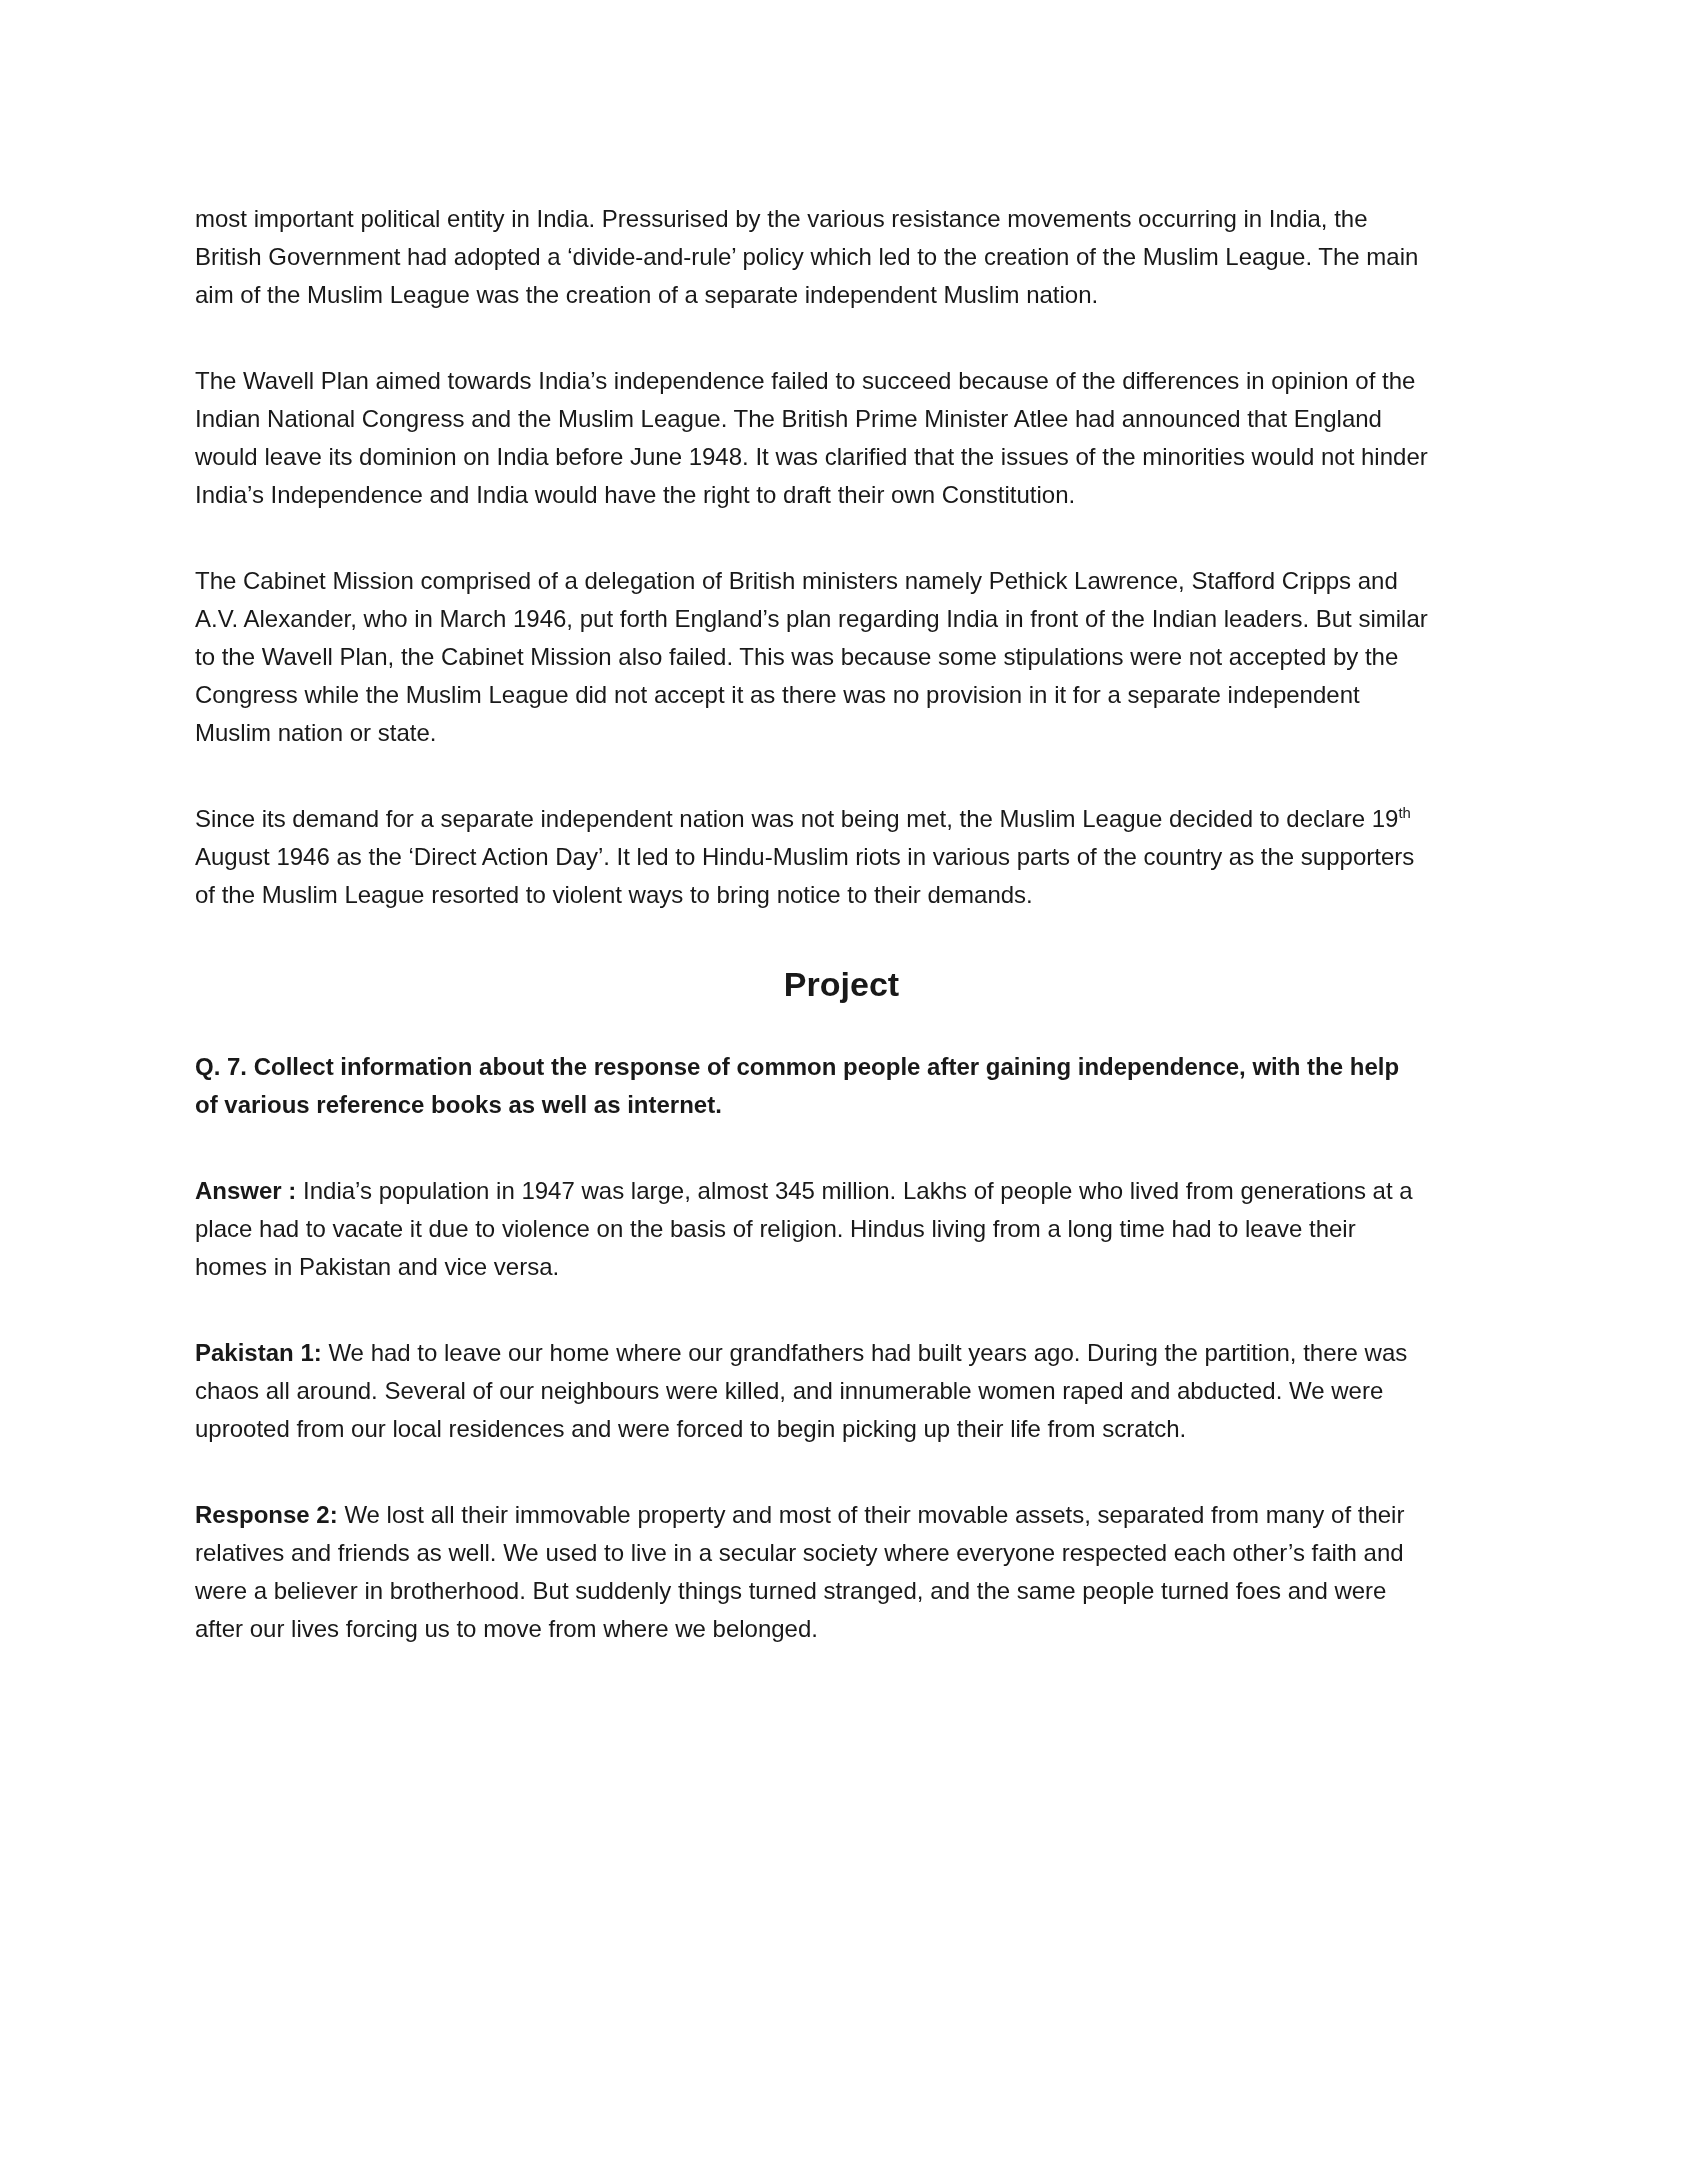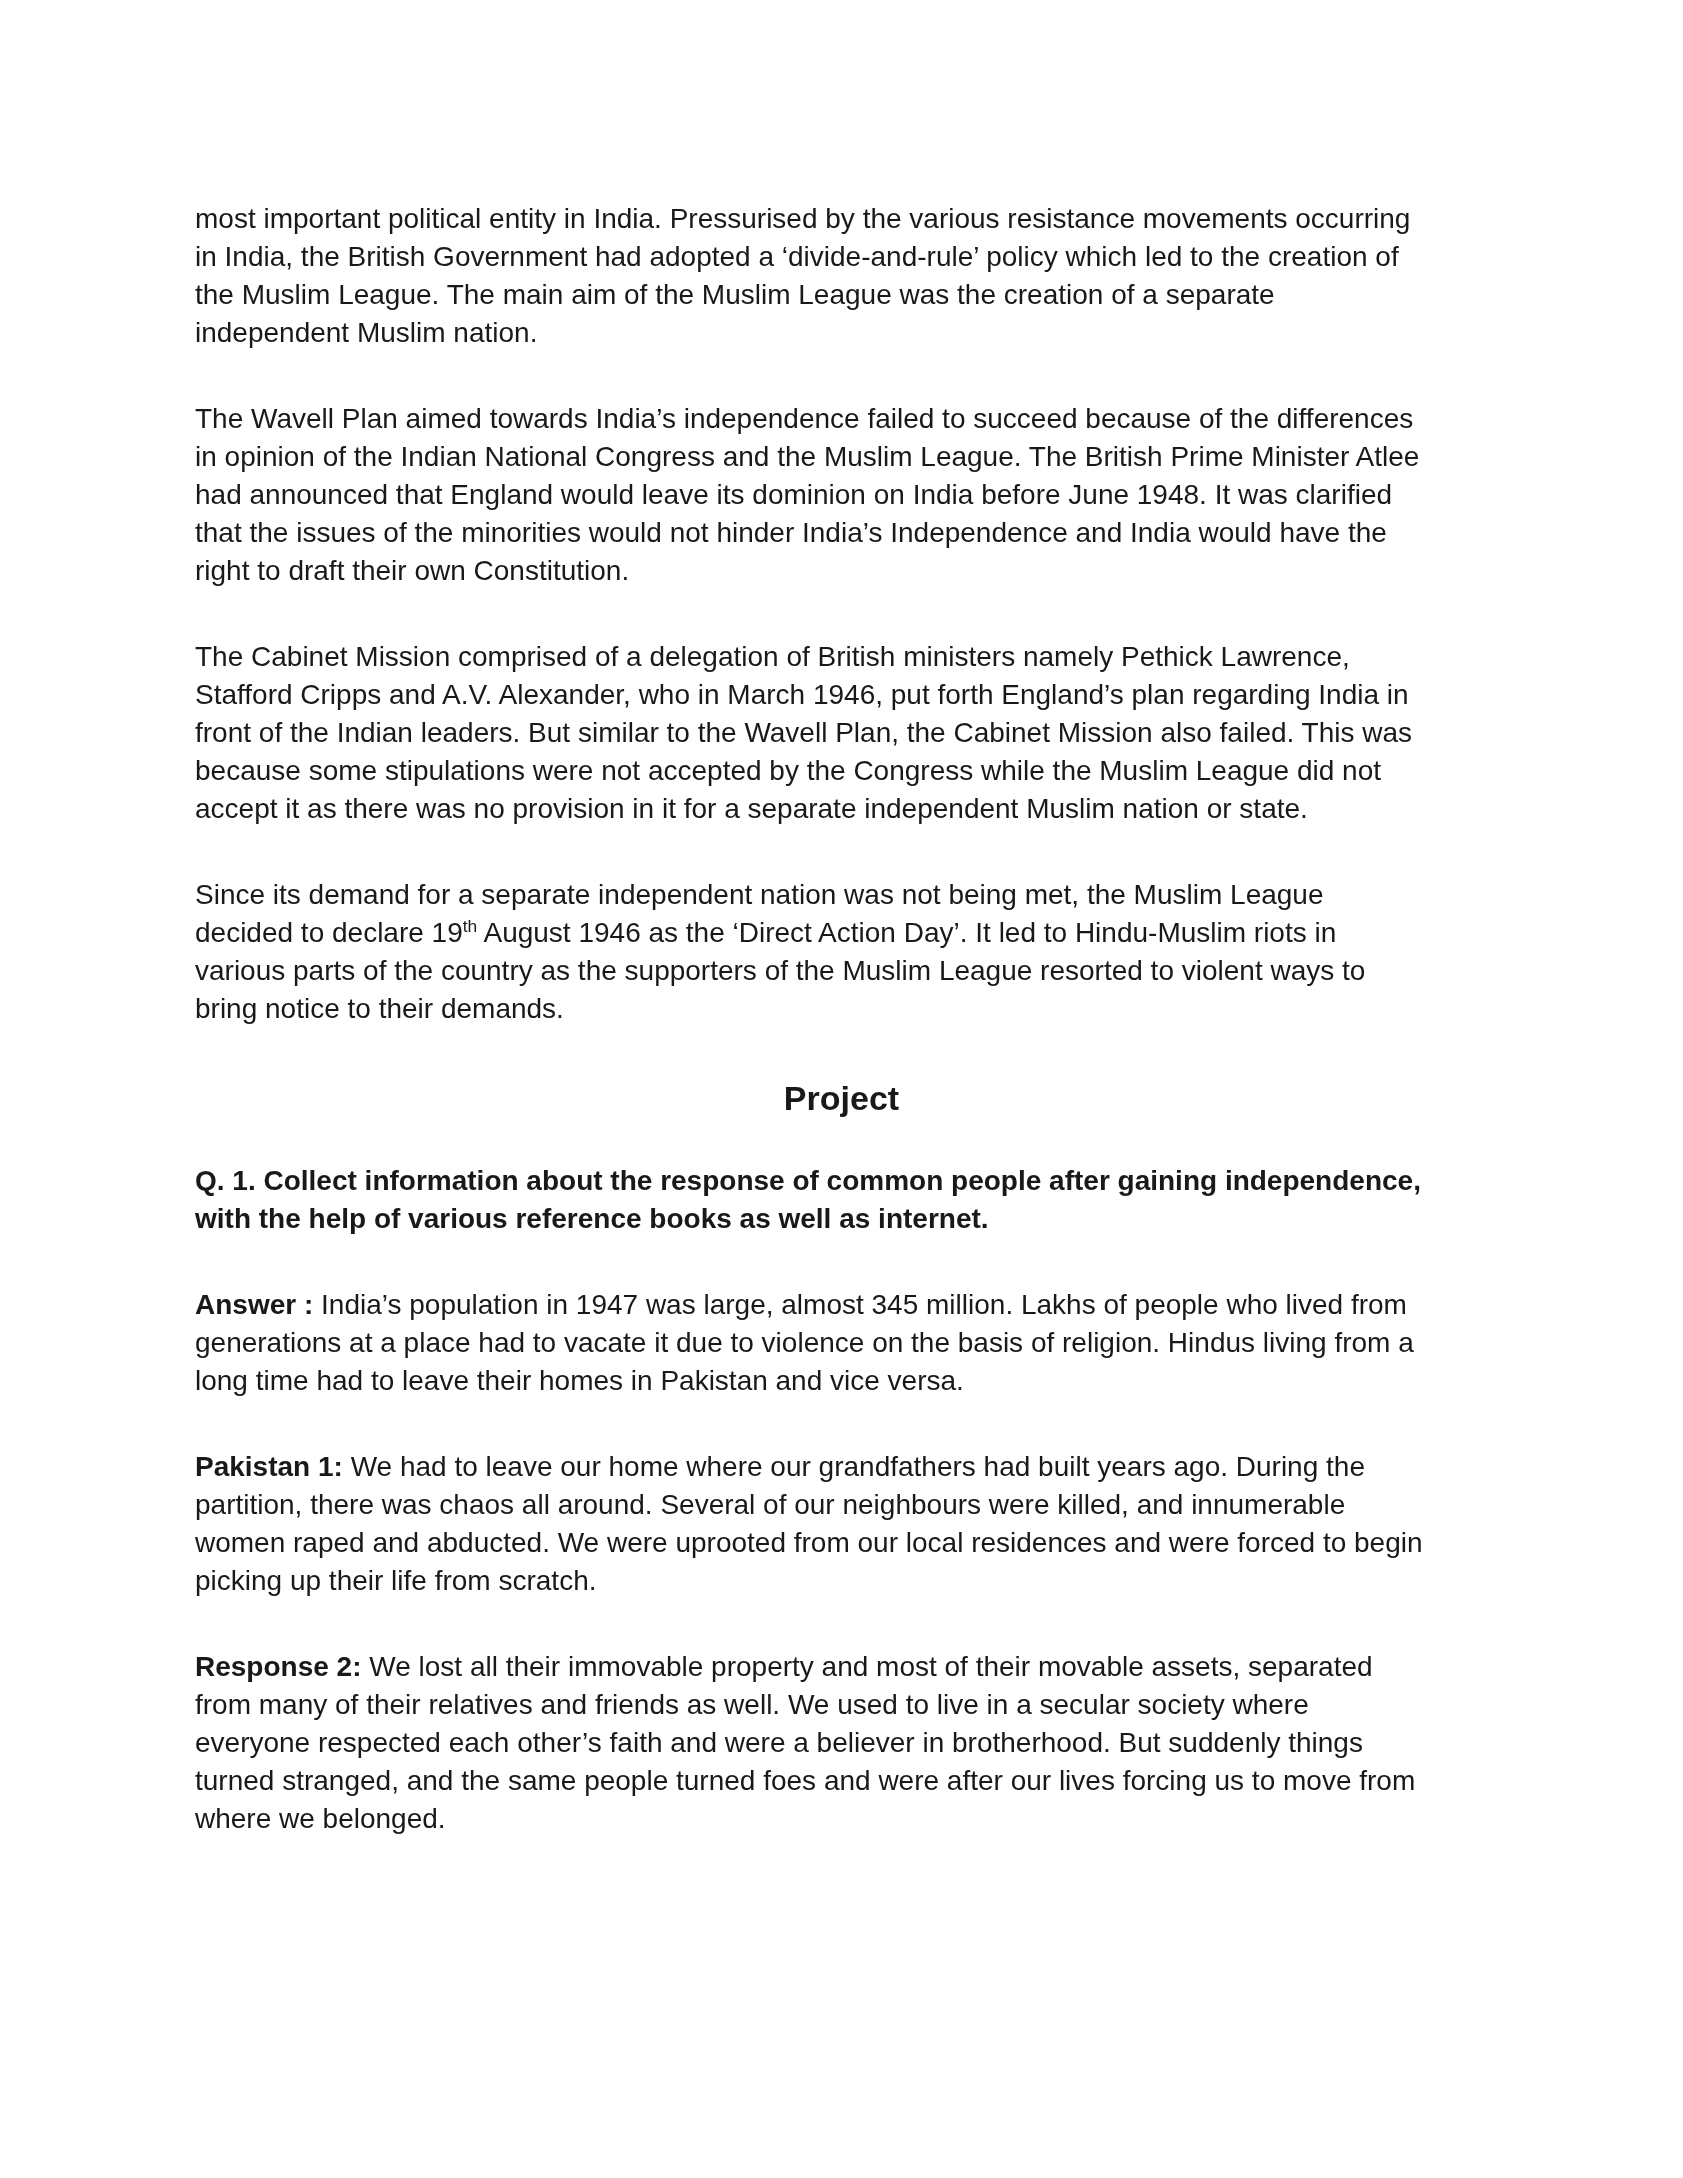--- a/index.html
+++ b/index.html
@@ -15,21 +15,21 @@
     overflow: hidden;
   }
   .page {
     box-sizing: border-box;
     width: 1683px;
     height: 2178px;
     padding: 200px 195px 0 195px;
     background: #ffffff;
   }
   .para {
-    font-size: 28px;
+    font-size: 24px;
     line-height: 38px;
     margin: 0 0 48px 0;
     max-width: 1233px;
     text-align: left;
   }
   .section-heading {
     font-size: 34px;
     line-height: 44px;
     font-weight: bold;
     text-align: center;
@@ -56,21 +56,21 @@
   <p class="para">most important political entity in India. Pressurised by the various resistance movements occurring in India, the British Government had adopted a ‘divide-and-rule’ policy which led to the creation of the Muslim League. The main aim of the Muslim League was the creation of a separate independent Muslim nation.</p>
 
   <p class="para">The Wavell Plan aimed towards India’s independence failed to succeed because of the differences in opinion of the Indian National Congress and the Muslim League. The British Prime Minister Atlee had announced that England would leave its dominion on India before June 1948. It was clarified that the issues of the minorities would not hinder India’s Independence and India would have the right to draft their own Constitution.</p>
 
   <p class="para">The Cabinet Mission comprised of a delegation of British ministers namely Pethick Lawrence, Stafford Cripps and A.V. Alexander, who in March 1946, put forth England’s plan regarding India in front of the Indian leaders. But similar to the Wavell Plan, the Cabinet Mission also failed. This was because some stipulations were not accepted by the Congress while the Muslim League did not accept it as there was no provision in it for a separate independent Muslim nation or state.</p>
 
   <p class="para"><span>Since its demand for a separate independent nation was not being met, the Muslim League decided to declare 19</span><sup class="ordinal">th</sup><span> August 1946 as the ‘Direct Action Day’. It led to Hindu-Muslim riots in various parts of the country as the supporters of the Muslim League resorted to violent ways to bring notice to their demands.</span></p>
 
   <h2 class="section-heading">Project</h2>
 
-  <p class="para bold">Q. 1. Collect information about the response of common people after gaining independence, with the help of various reference books as well as internet.</p>
+  <p class="para bold">Q. 7. Collect information about the response of common people after gaining independence, with the help of various reference books as well as internet.</p>
 
   <p class="para answer-para"><span class="bold">Answer :</span><span> India’s population in 1947 was large, almost 345 million. Lakhs of people who lived from generations at a place had to vacate it due to violence on the basis of religion. Hindus living from a long time had to leave their homes in Pakistan and vice versa.</span></p>
 
   <p class="para"><span class="bold">Pakistan 1:</span><span> We had to leave our home where our grandfathers had built years ago. During the partition, there was chaos all around. Several of our neighbours were killed, and innumerable women raped and abducted. We were uprooted from our local residences and were forced to begin picking up their life from scratch.</span></p>
 
   <p class="para"><span class="bold">Response 2:</span><span> We lost all their immovable property and most of their movable assets, separated from many of their relatives and friends as well. We used to live in a secular society where everyone respected each other’s faith and were a believer in brotherhood. But suddenly things turned stranged, and the same people turned foes and were after our lives forcing us to move from where we belonged.</span></p>
 
 </div>
 
 

